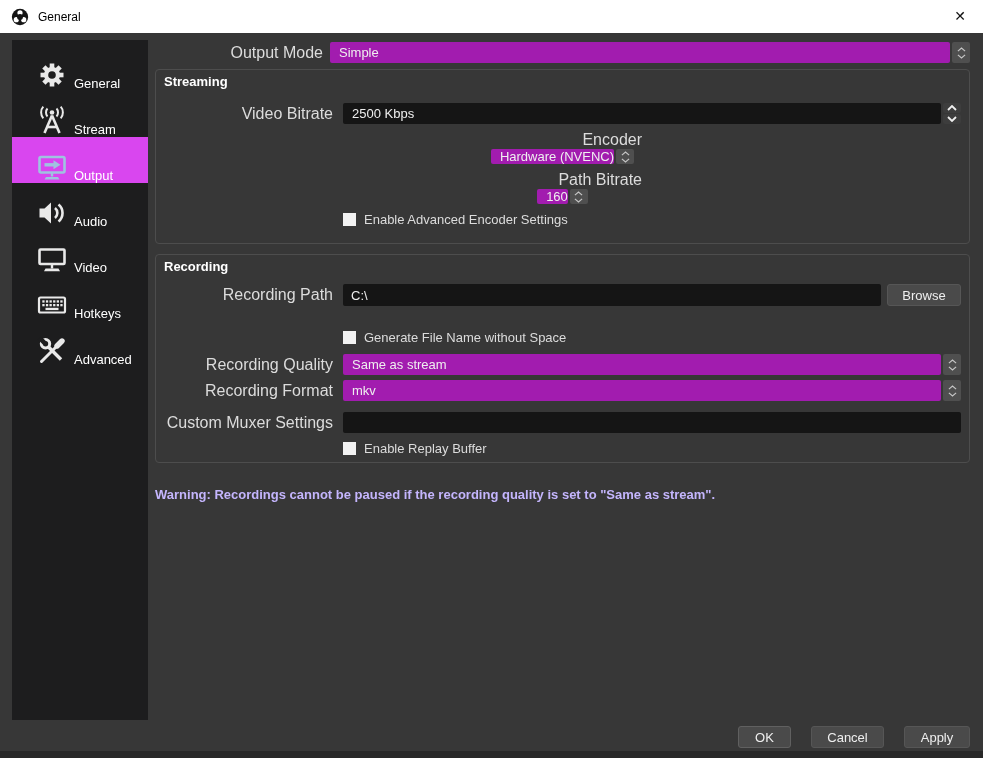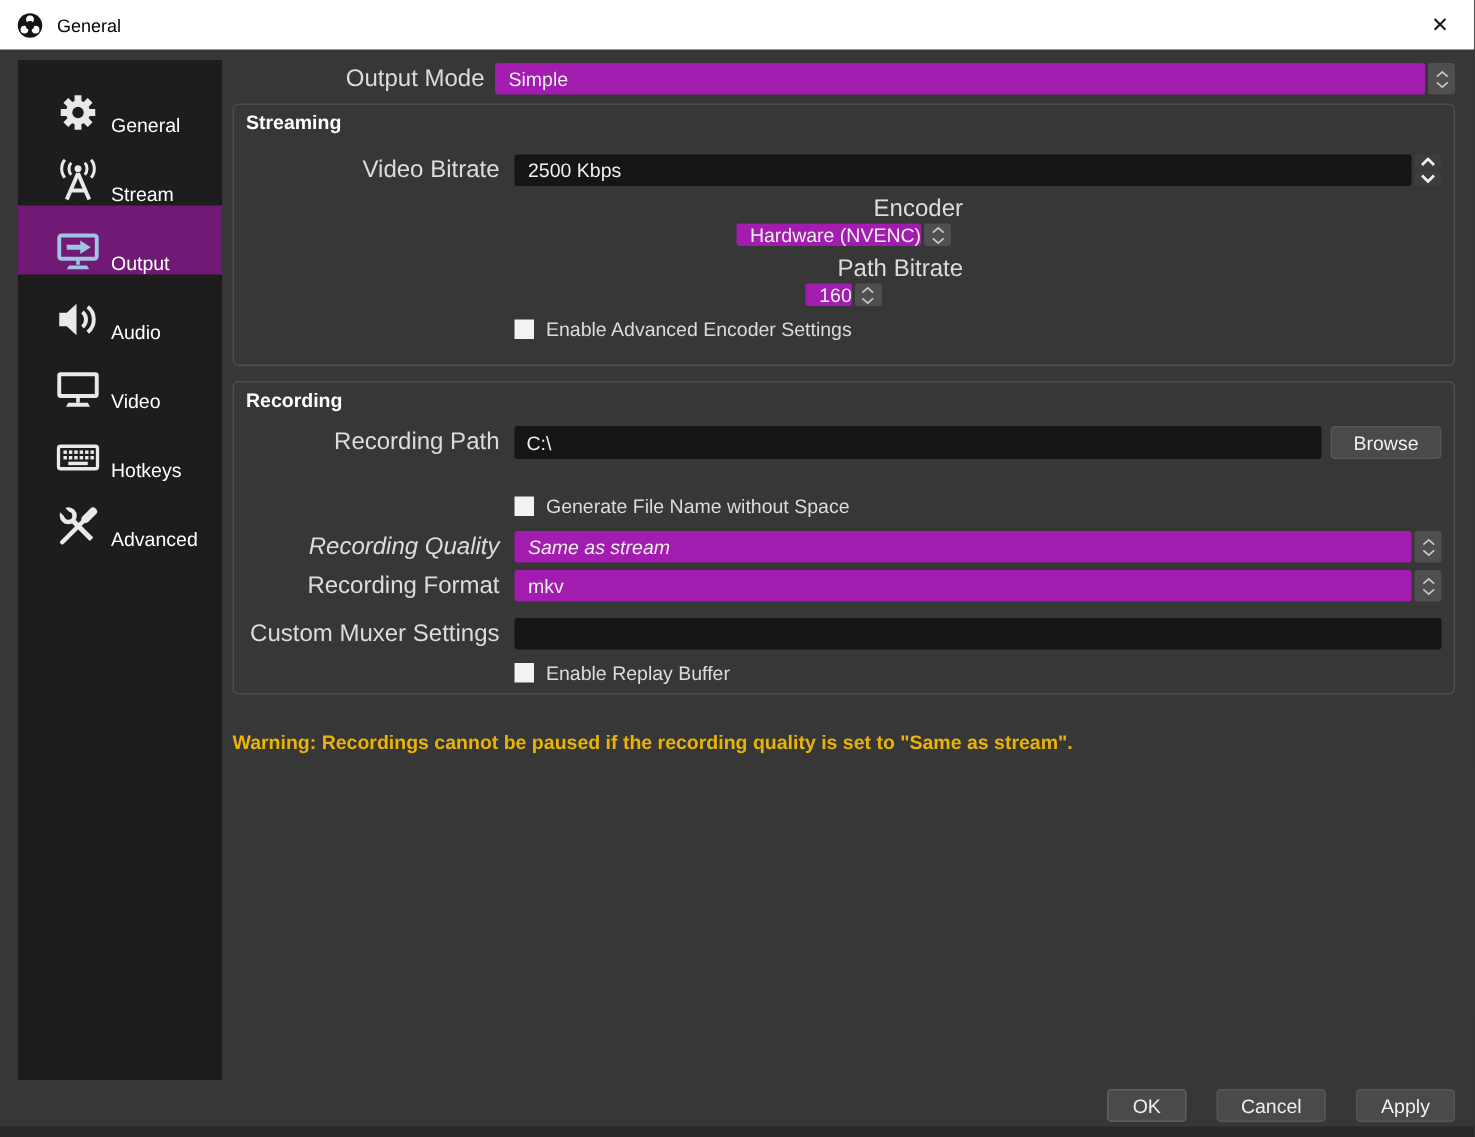--- a/index.html
+++ b/index.html
@@ -12,21 +12,21 @@
   .titlebar .logo{width:18px;height:18px;margin:0 9px 0 11px;flex:none;}
   .titlebar .title{font-size:12px;color:#000;}
   .close-btn{position:absolute;right:0;top:0;width:46px;height:32px;display:flex;
              align-items:center;justify-content:center;font-size:14px;color:#111;cursor:default;}
 
   
   .sidebar{position:absolute;left:12px;top:40px;width:136px;height:680px;background:#1d1d1e;
            padding-top:5px;box-sizing:border-box;}
   .nav-item{height:46px;display:flex;align-items:flex-end;padding-left:24px;color:#ffffff;
             font-size:13px;cursor:default;}
-  .nav-item.selected{background:#701a75;}
+  .nav-item.selected{background:#d946ef;}
   .nav-item .icon{width:32px;height:32px;margin-right:6px;flex:none;color:#e9e9e9;}
   .nav-item.selected .icon{color:#9fc3e0;}
 
   
   .main{position:absolute;left:155px;top:32px;width:815px;padding-top:10px;box-sizing:border-box;}
   .row{display:flex;align-items:center;}
   .row .lbl{text-align:right;color:#dcdcdc;font-size:16px;flex:none;}
   .row-top .lbl{width:168px;margin-right:7px;}
   .gb .row .lbl{width:169px;margin-right:10px;}
 
@@ -60,26 +60,26 @@
 
   .gb-streaming .row-first{margin-top:13px;align-items:center;}
   .gb-streaming .row-next{margin-top:7px;flex-direction:column;}
   .cb-row{display:flex;align-items:center;margin-left:179px;}
   .gb-streaming .cb-row{margin-top:8px;}
   .checkbox{width:13px;height:13px;background:#f2f2f2;flex:none;}
   .cb-lbl{margin-left:8px;color:#dcdcdc;font-size:13px;}
 
   .gb-recording .row-path{margin-top:9px;height:22px;}
   .gb-recording .cb-row-1{margin-top:24px;}
-  .gb-recording .row-quality{margin-top:9px;font-style:italic;}
+  .gb-recording .row-quality{margin-top:9px;}
   .gb-recording .row-format{margin-top:5px;}
   .gb-recording .row-muxer{margin-top:11px;}
   .gb-recording .cb-row-2{margin-top:8px;}
 
-  .warning{margin-top:24px;color:#eab308;font-size:13px;font-weight:bold;}
+  .warning{margin-top:24px;color:#c4b5fd;font-size:13px;font-weight:bold;}
 
   
   .footer{position:absolute;right:13px;bottom:10px;display:flex;gap:20px;}
   .ok-btn{width:53px;border-color:#606060;}
   .cancel-btn{width:73px;}
   .apply-btn{width:66px;}
 
   .bottom-edge{position:absolute;left:0;right:0;bottom:0;height:7px;background:#282828;}
 </style>
 </head>

